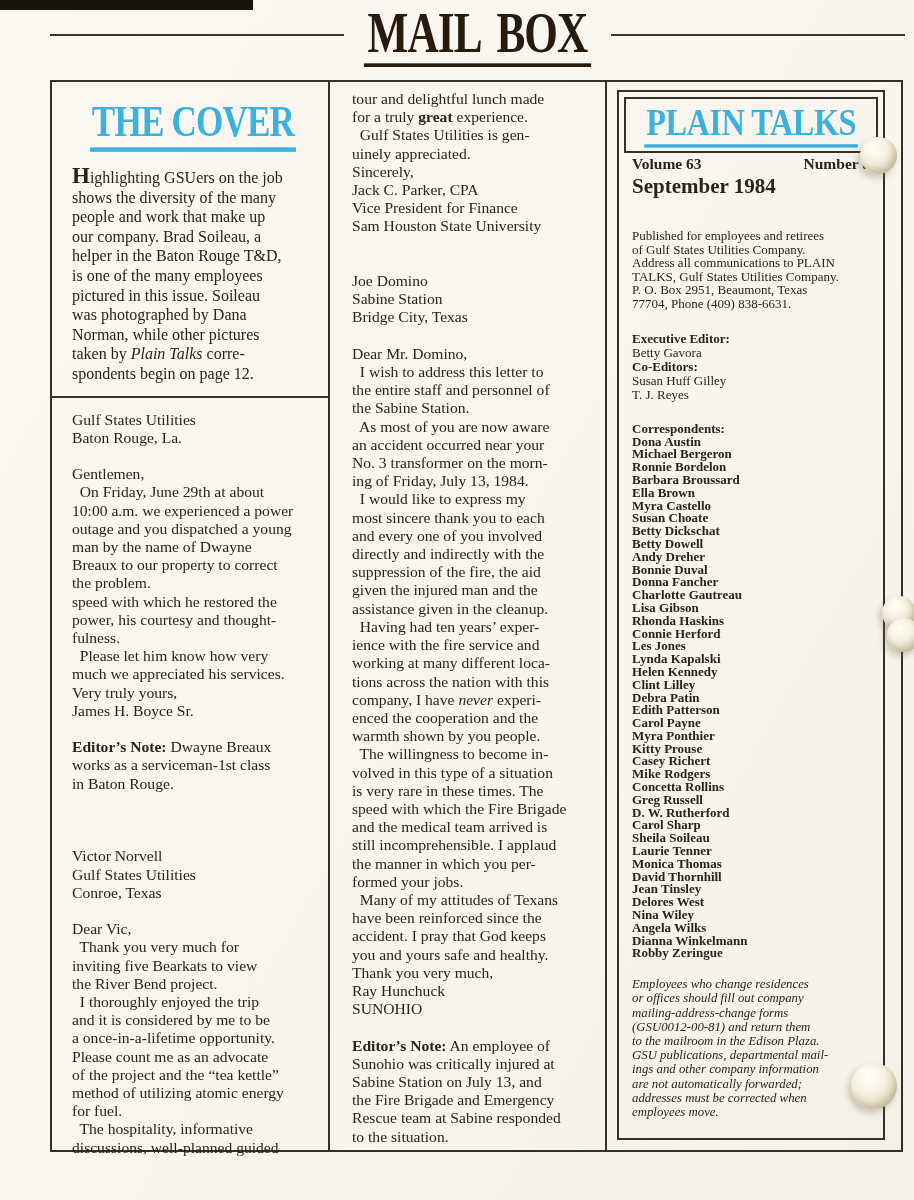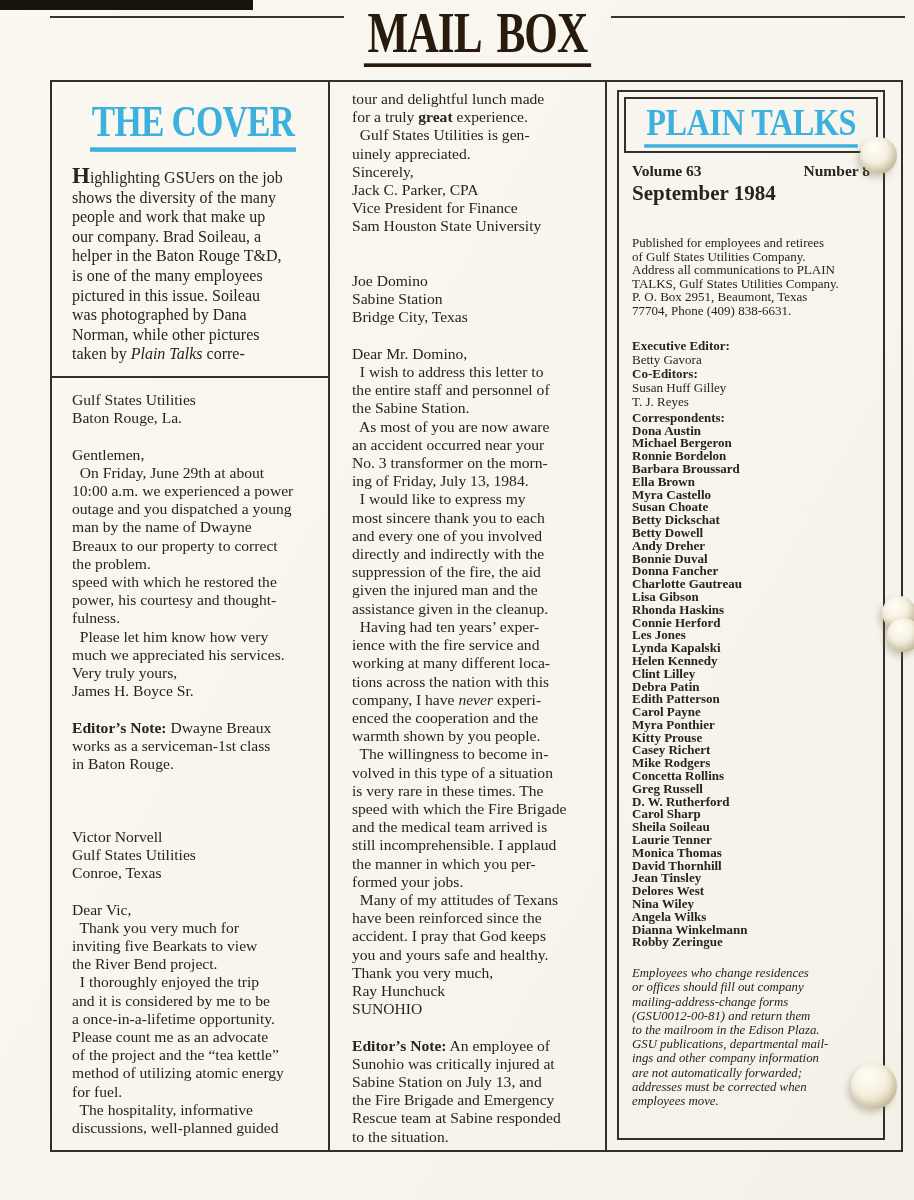--- a/index.html
+++ b/index.html
@@ -6,21 +6,21 @@
   body { margin:0; background:#e9e6dc; }
   .page {
     position:relative; width:914px; height:1200px; overflow:hidden;
     background: linear-gradient(120deg, #faf8f1 0%, #f7f5ee 55%, #f3f1e7 100%);
     font-family:"Liberation Serif", "DejaVu Serif", serif;
     color:#26241f;
   }
   .scan-bar { position:absolute; left:0; top:0; width:253px; height:10px; background:#17130d; }
 
   
-  .masthead { position:absolute; top:16px; left:50px; width:855px; display:flex; align-items:flex-start; }
+  .masthead { position:absolute; top:16px; left:50px; width:855px; display:flex; align-items:center; }
   .m-rule { flex:1; border-top:2.5px solid #3a352c; margin-bottom:14px; }
   .mailbox {
     font-size:47px; font-weight:bold; color:#281b0e; line-height:1;
     letter-spacing:-1px; word-spacing:8px;
     display:inline-block; transform:scale(0.92,1.22); transform-origin:bottom center;
     border-bottom:3px solid #281b0e; padding:0 4px 1px; margin:0 10px;
   }
 
   
   .content-box { position:absolute; left:50px; top:80px; width:853px; height:1072px; border:2px solid #33302a; display:flex; }
@@ -49,27 +49,27 @@
   .col-mid .lines { margin-top:2px; }
 
   
   .right-inner { position:absolute; left:10px; right:16px; top:8px; bottom:10px; border:2px solid #33302a; padding:0 13px; }
   .pt-box { margin:5px -8px 0; border:2px solid #33302a; text-align:center; padding:8px 0 6px; background:transparent; }
   .pt-title {
     color:#3cb0df; font-size:33px; font-weight:bold; line-height:1; letter-spacing:-0.5px;
     display:inline-block; transform:scale(0.98,1.14); transform-origin:center;
     border-bottom:3px solid #3cb0df; padding:0 2px 2px;
   }
-  .vol-row { display:flex; justify-content:space-between; font-weight:bold; font-size:15.5px; margin-top:9px;align-items:flex-end; }
+  .vol-row { display:flex; justify-content:space-between; font-weight:bold; font-size:15.5px; margin-top:2px;align-items:flex-end; }
   .date { font-weight:bold; font-size:21px; margin-top:1px; }
   .pub    { margin-top:30px; }
   .pub .line    { font-size:13px;   line-height:13.6px; }
   .staff  { margin-top:21px; }
   .staff .line  { font-size:13px;   line-height:14px; }
-  .corr   { margin-top:2px; }
+  .corr   { margin-top:20px; }
   .corr-label   { font-size:13px; font-weight:bold; line-height:14px; }
   .tiny .line   { font-size:13px; line-height:12.8px;font-weight:bold; }
   .notice { margin-top:17px; }
   .notice .line { font-size:12.8px; line-height:14.2px;font-style:italic; }
 
   
   .pearl {
     position:absolute; border-radius:50%;
     background: radial-gradient(circle at 38% 30%, #fffef8 0%, #f6f0e0 40%, #e2d8bf 72%, #cdc1a1 100%);
     box-shadow: -3px 4px 6px rgba(125,115,85,0.35), inset -3px -4px 6px rgba(150,135,100,0.35);
@@ -99,20 +99,21 @@
           <div class="line"><span class="cap">H</span>ighlighting GSUers on the job</div>
           <div class="line">shows the diversity of the many</div>
           <div class="line">people and work that make up</div>
           <div class="line">our company. Brad Soileau, a</div>
           <div class="line">helper in the Baton Rouge T&amp;D,</div>
           <div class="line">is one of the many employees</div>
           <div class="line">pictured in this issue. Soileau</div>
           <div class="line">was photographed by Dana</div>
           <div class="line">Norman, while other pictures</div>
           <div class="line">taken by <span class="i">Plain Talks</span> corre-</div>
+          <div class="line">spondents begin on page 12.</div>
         </div>
       <div class="divider"></div>
       <div class="lines body-text">
           <div class="line">Gulf States Utilities</div>
           <div class="line">Baton Rouge, La.</div>
           <div class="line">&nbsp;</div>
           <div class="line">Gentlemen,</div>
           <div class="line">  On Friday, June 29th at about</div>
           <div class="line">10:00 a.m. we experienced a power</div>
           <div class="line">outage and you dispatched a young</div>

